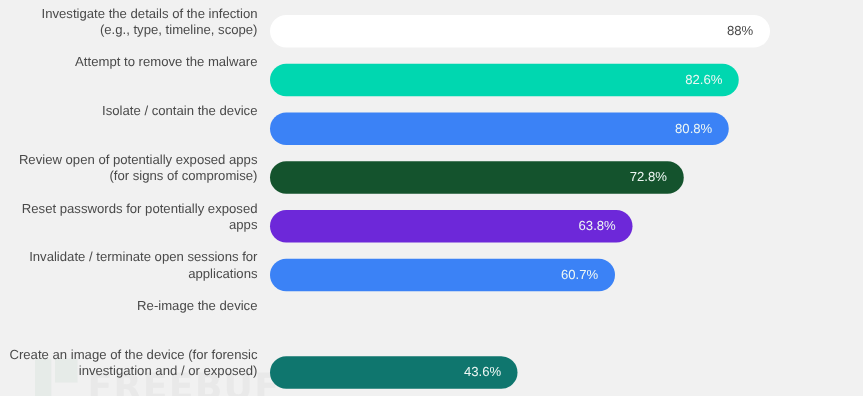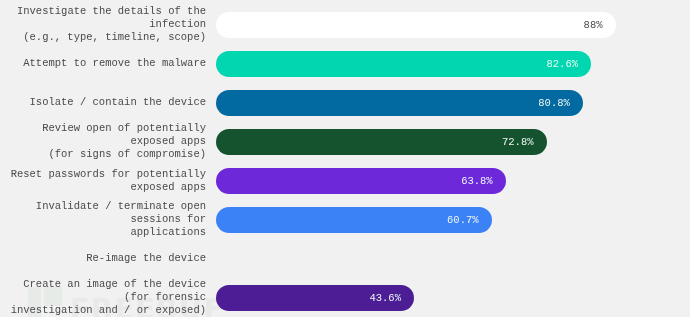--- a/index.html
+++ b/index.html
@@ -59,22 +59,20 @@
     position: absolute;
     inset: 0;
     padding-top: 5px;
     box-sizing: border-box;
   }
 
   .row {
     position: relative;
     height: 39px;
     display: flex;
-    align-items: center;
-    font-family: Liberation Mono, monospace;
   }
 
   .row-label {
     width: 216px;
     flex: 0 0 216px;
     box-sizing: border-box;
     padding-right: 10px;
     text-align: right;
     font-size: 10.5px;
     line-height: 13px;
@@ -140,21 +138,21 @@
         <div class="row-label">Attempt to remove the malware</div>
         <div class="bar-area">
           <div class="bar" style="background: rgb(0, 215, 176); width: 375.004px;">
             <span class="bar-value">82.6%</span>
           </div>
         </div>
       </div>
       <div class="row">
         <div class="row-label">Isolate / contain the device</div>
         <div class="bar-area">
-          <div class="bar" style="background: #0369a1; width: 366.832px;">
+          <div class="bar" style="background: #3b82f6; width: 366.832px;">
             <span class="bar-value">80.8%</span>
           </div>
         </div>
       </div>
       <div class="row">
         <div class="row-label">Review open of potentially exposed apps
 (for signs of compromise)</div>
         <div class="bar-area">
           <div class="bar" style="background: #14532d; width: 330.512px;">
             <span class="bar-value">72.8%</span>
@@ -178,20 +176,20 @@
           </div>
         </div>
       </div>
       <div class="row">
         <div class="row-label">Re-image the device</div>
       </div>
       <div class="row">
         <div class="row-label">Create an image of the device (for forensic
 investigation and / or exposed)</div>
         <div class="bar-area">
-          <div class="bar" style="background: #4c1d95; width: 197.944px;">
+          <div class="bar" style="background: #0f766e; width: 197.944px;">
             <span class="bar-value">43.6%</span>
           </div>
         </div>
       </div>
     </div>
 
 </div>
 
 </body></html>

